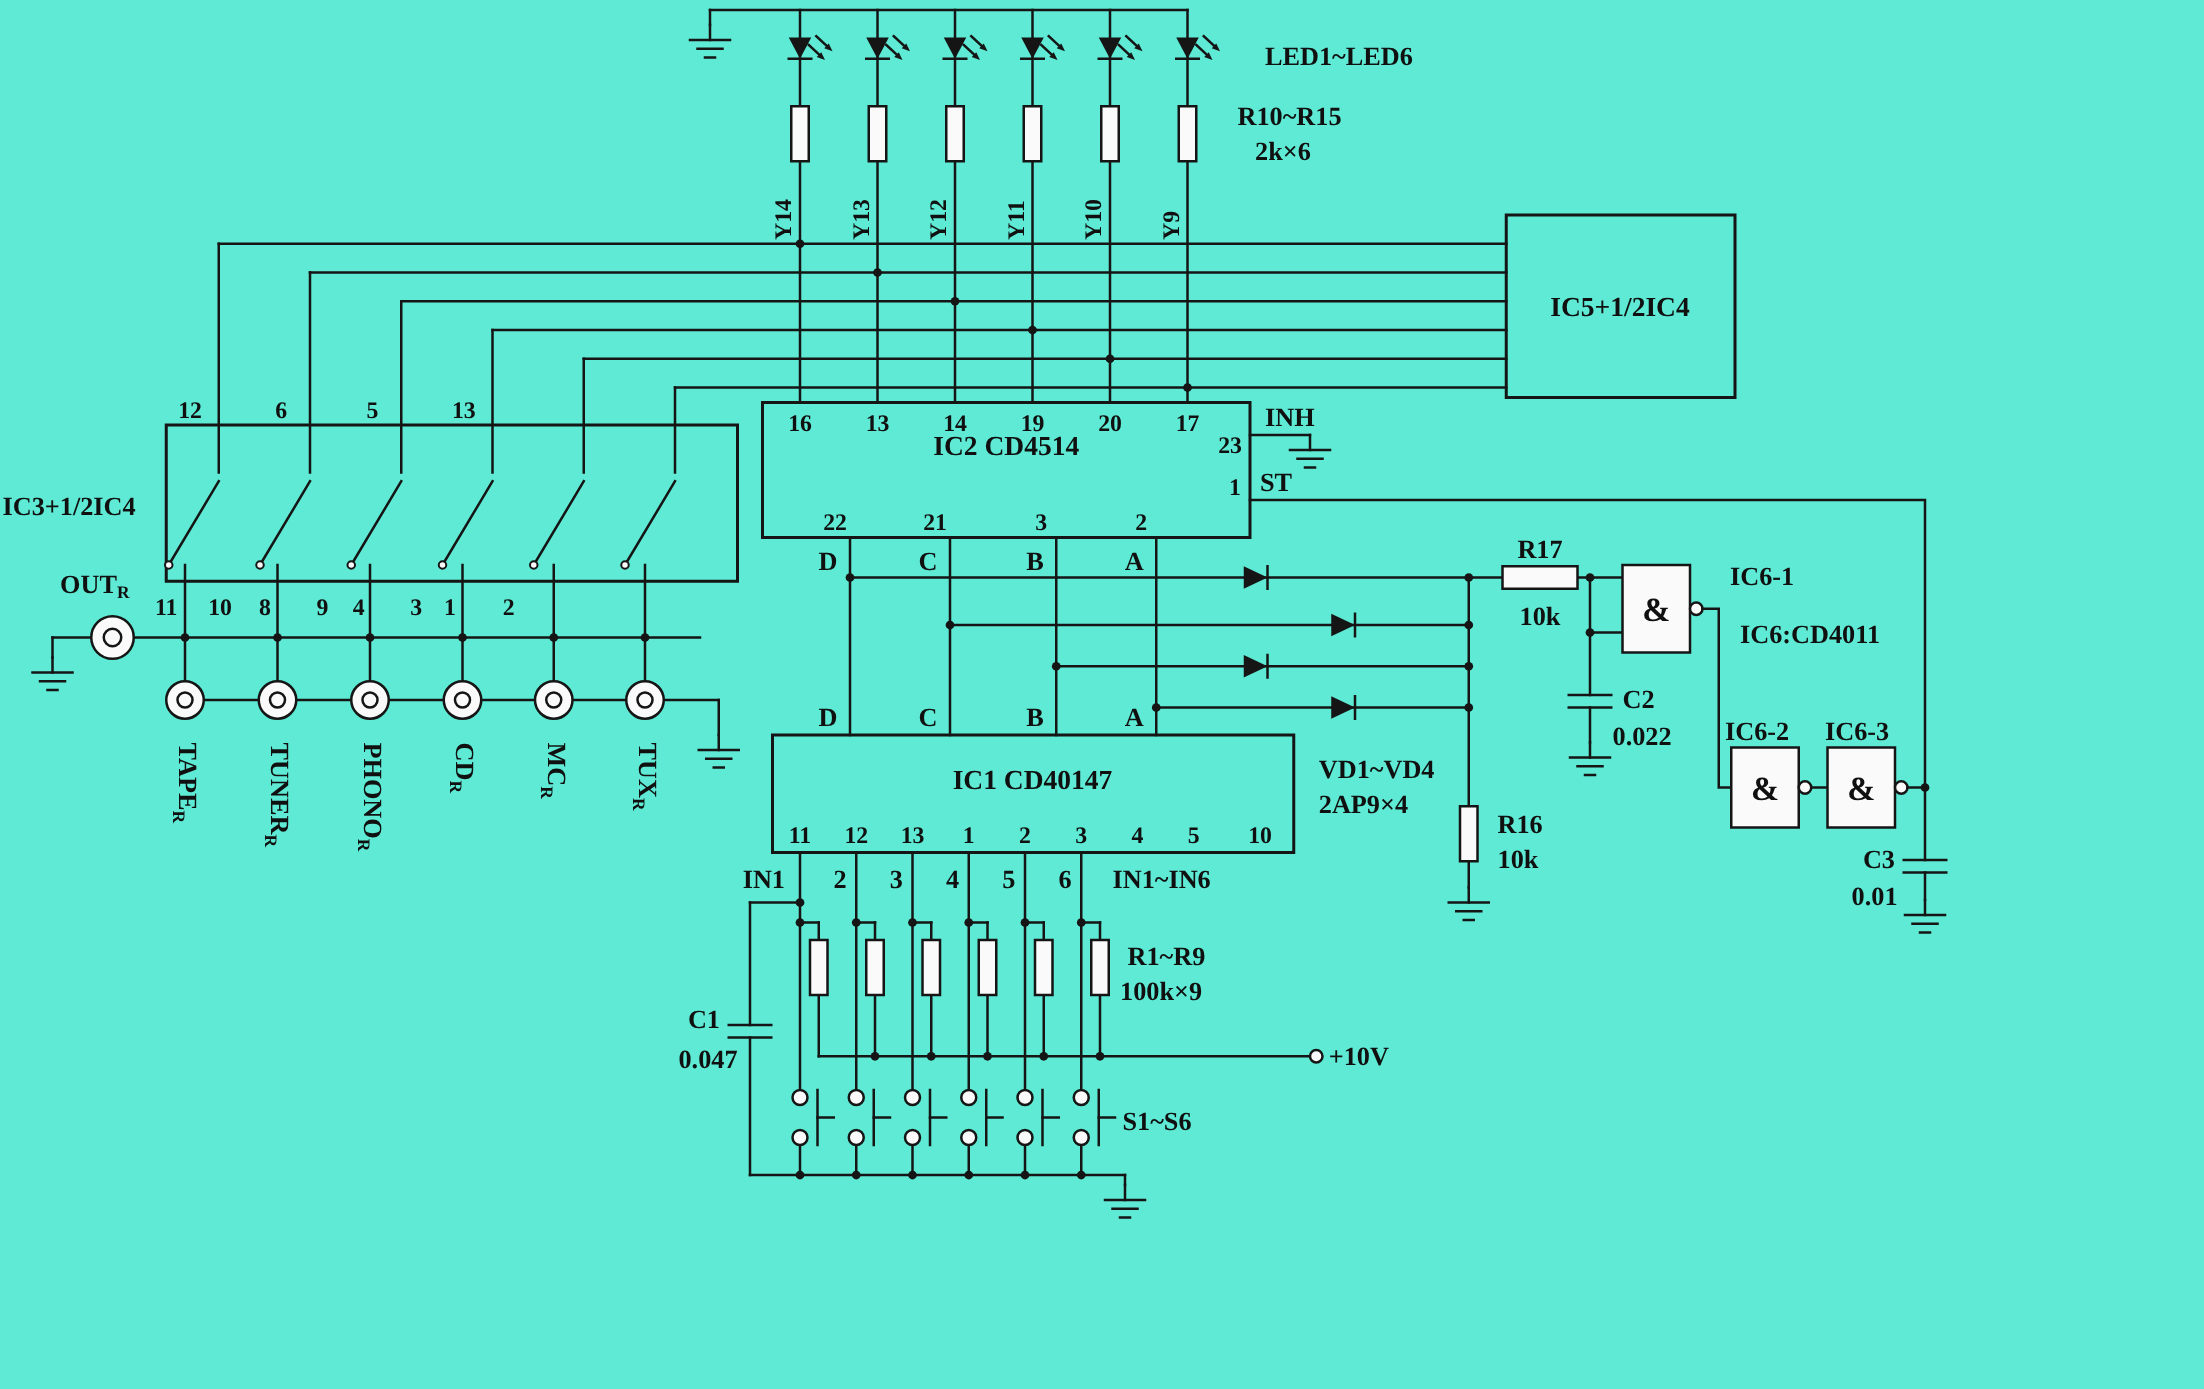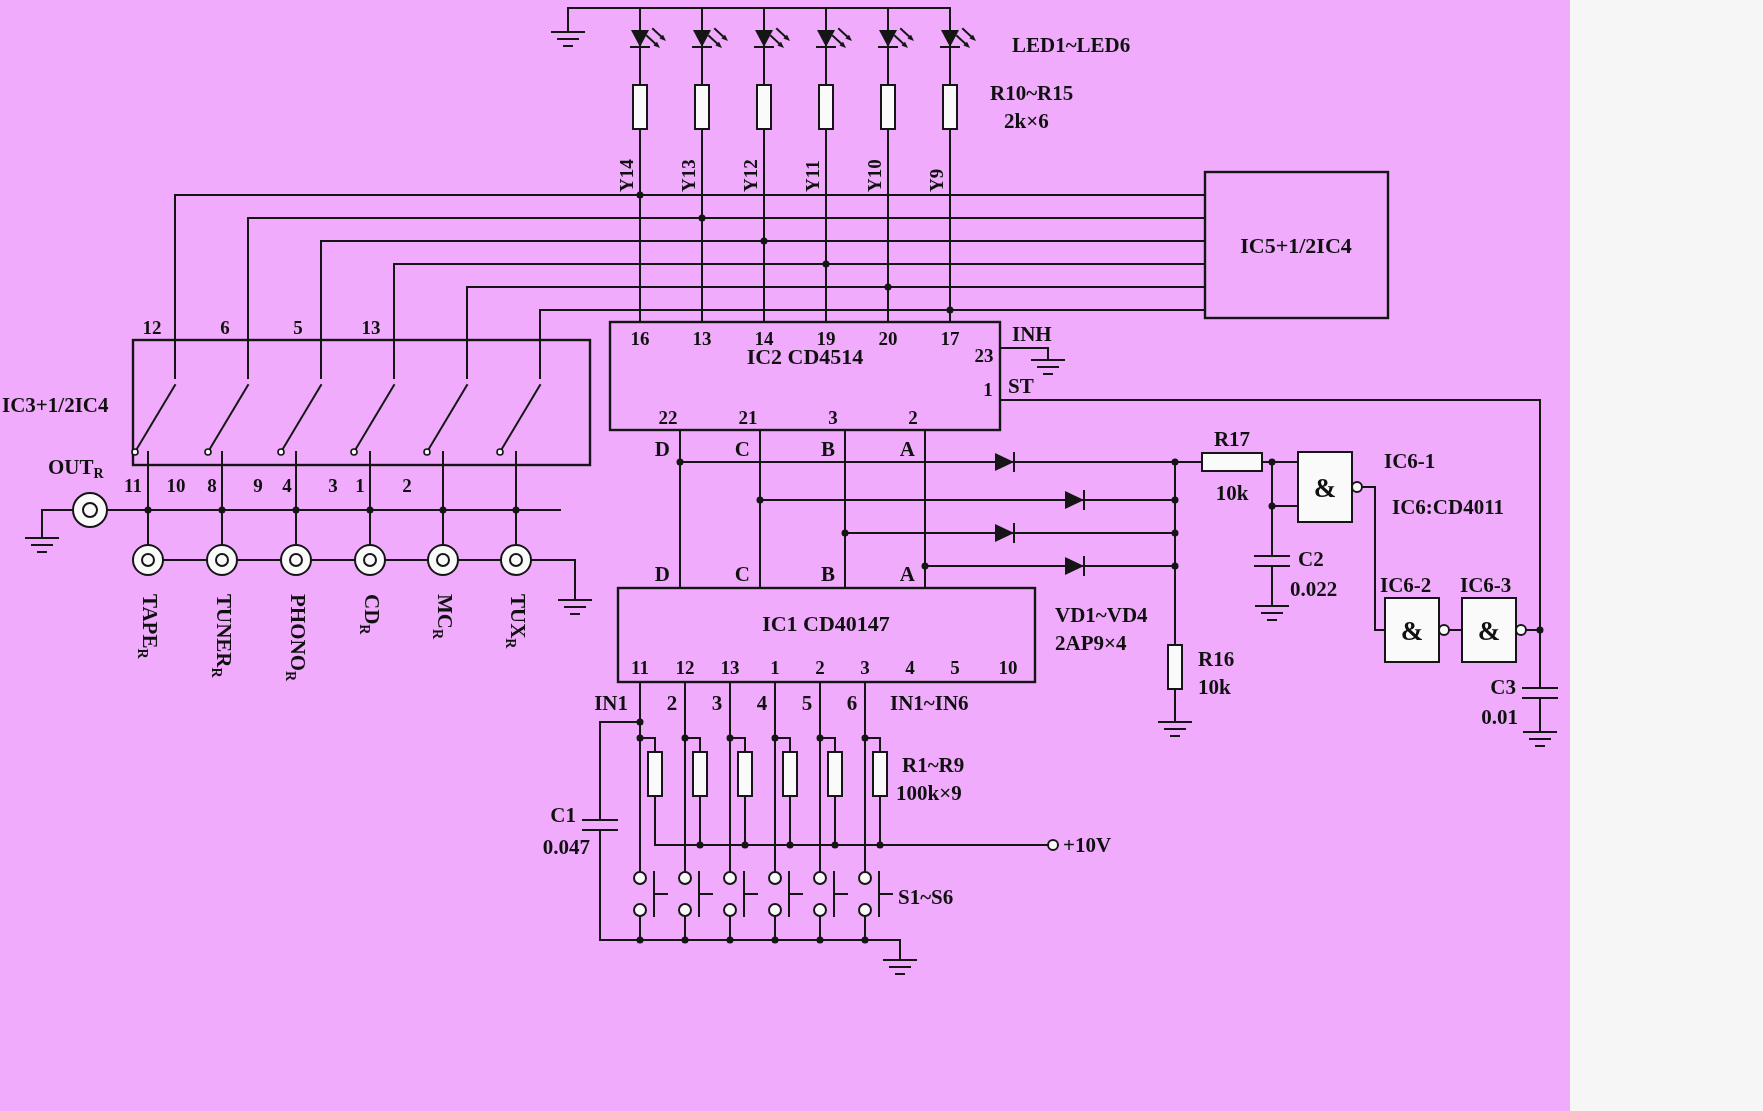--- a/index.html
+++ b/index.html
@@ -1,17 +1,17 @@
 <!DOCTYPE html>
 <html><head>
 <meta charset="utf-8">
 <title>Schematic</title>
 <style>
   html,body{margin:0;padding:0;background:#f6f6f6;}
-  #stage{width:1570px;height:1111px;background:#f0abfc;position:relative;}
+  #stage{width:1763px;height:1111px;background:#5eead4;position:relative;}
   svg{display:block;}
   line,polyline,path{stroke:#151515;stroke-width:2;fill:none;stroke-linecap:square;}
   rect{stroke:#151515;stroke-width:2.4;fill:none;}
   rect.fill{fill:#fafafa;stroke-width:2;}
   circle{stroke:#151515;stroke-width:2;fill:#fafafa;}
   circle.dot{fill:#151515;stroke:none;}
   circle.ct{stroke-width:1.6;}
   polygon{fill:#151515;stroke:none;}
   text{fill:#101010;stroke:none;font-family:"Liberation Serif",serif;font-weight:bold;}
   .lbl{font-size:21px}.pin{font-size:19px}.big{font-size:22px}.amp{font-size:27px}.sub{font-size:14px}

